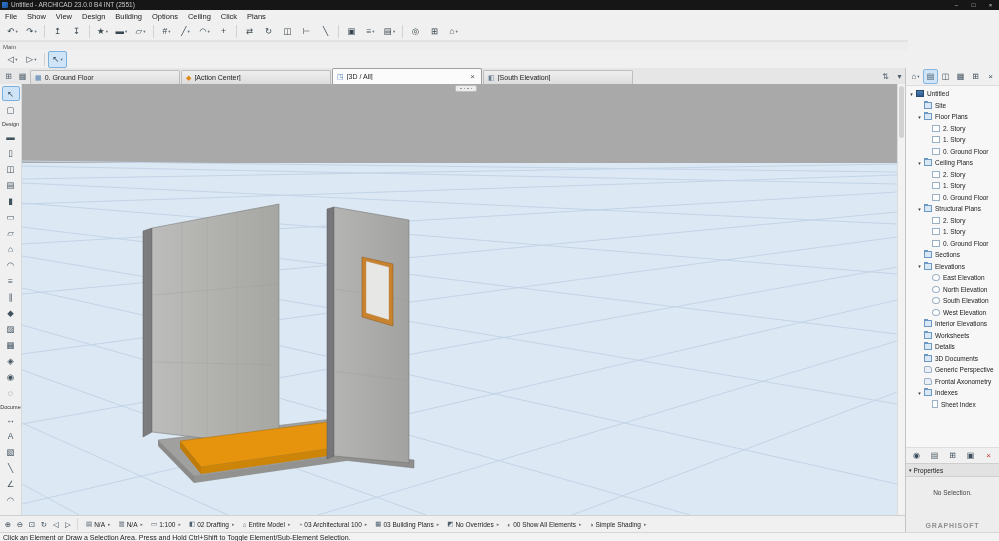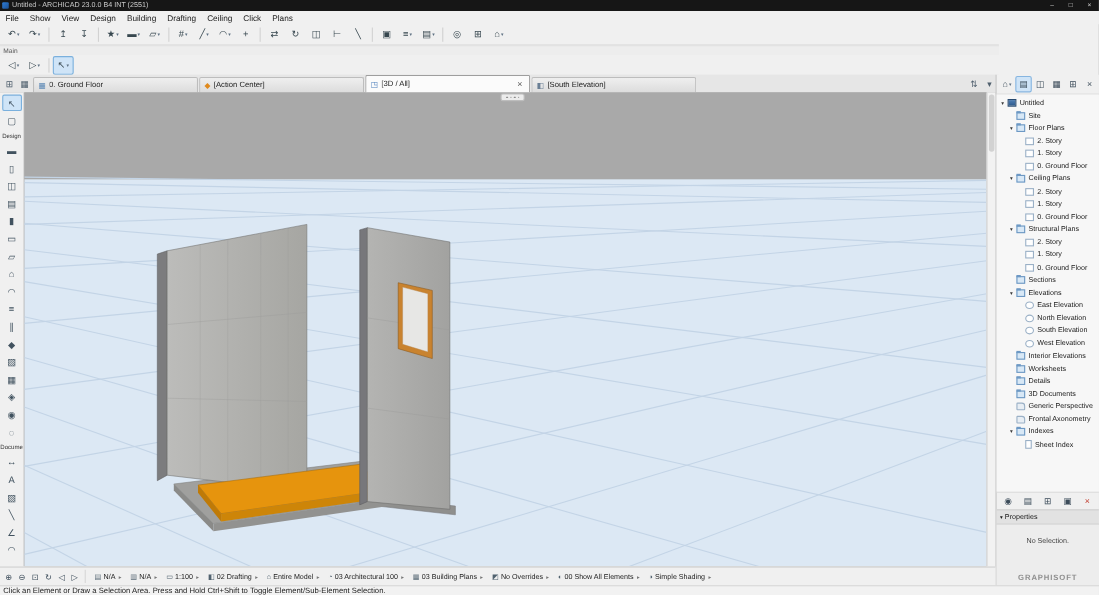--- a/index.html
+++ b/index.html
@@ -113,21 +113,21 @@
     <div class="win-btn">□</div>
     <div class="win-btn">×</div>
   </div>
 
   <div class="menubar">
       <div class="menu-item">File</div>
       <div class="menu-item">Show</div>
       <div class="menu-item">View</div>
       <div class="menu-item">Design</div>
       <div class="menu-item">Building</div>
-      <div class="menu-item">Drafting</div>
+      <div class="menu-item">Options</div>
       <div class="menu-item">Ceiling</div>
       <div class="menu-item">Click</div>
       <div class="menu-item">Plans</div>
     </div>
 
   <div class="toolbar1">
       <div class="tbtn">
         <span class="g">↶</span>
         <span class="dd">▾</span>
       </div>

